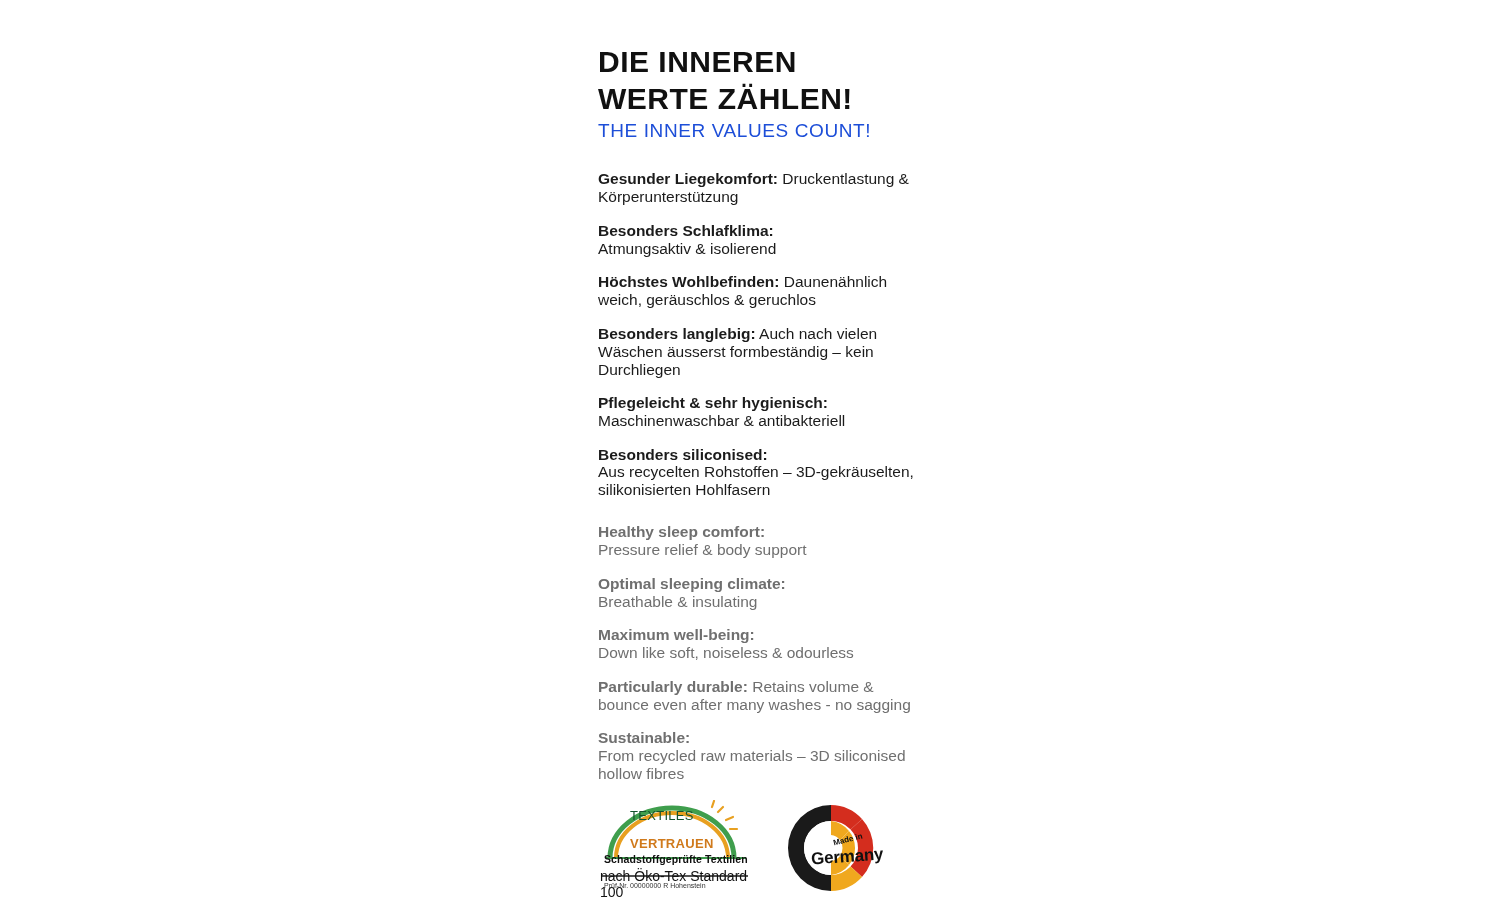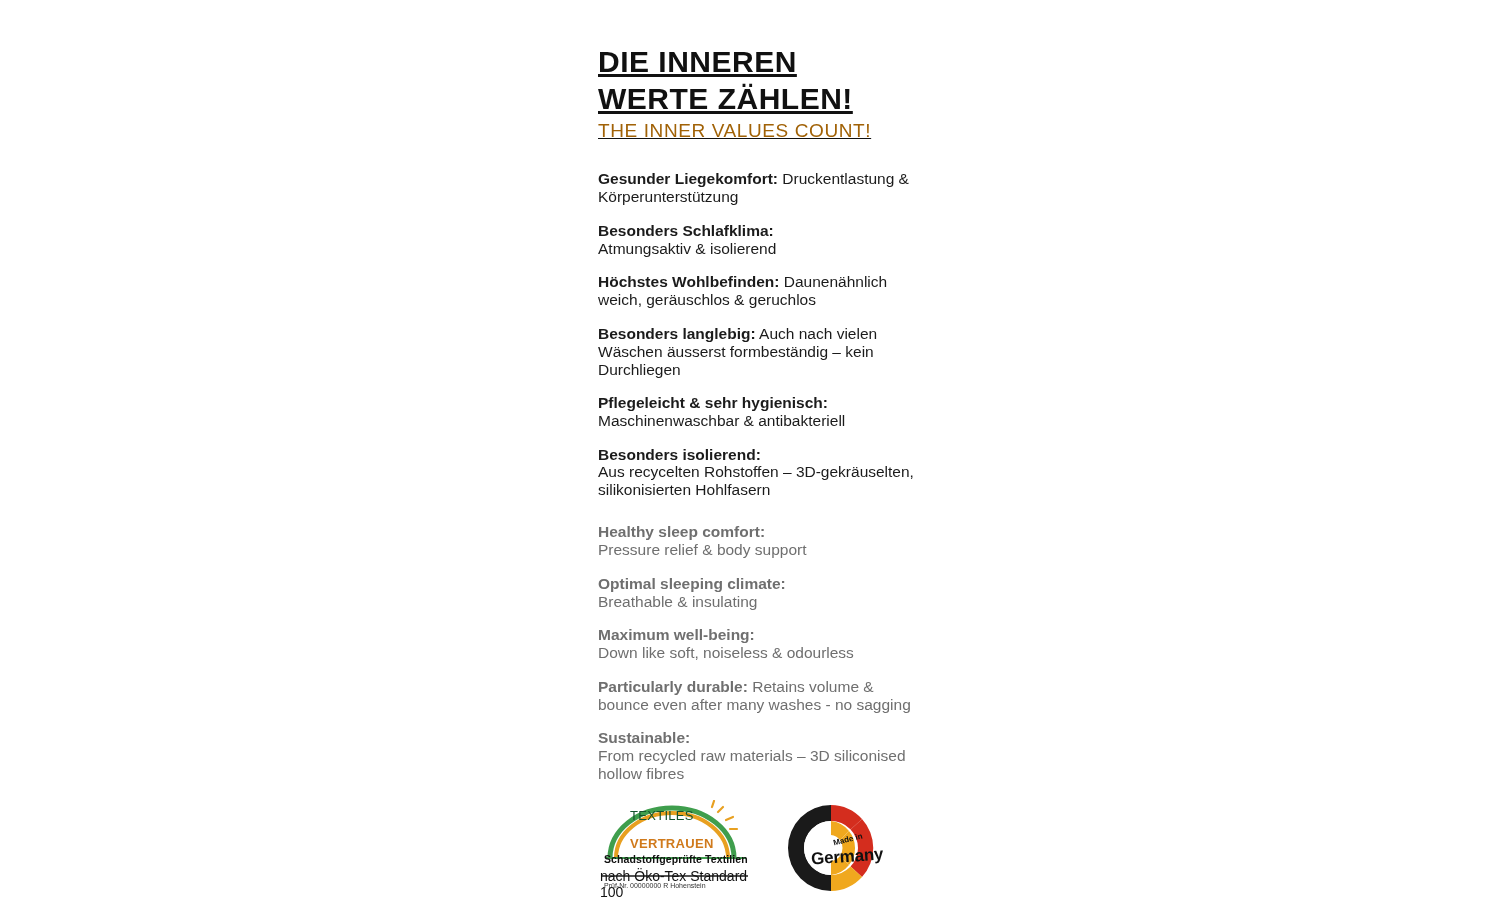--- a/index.html
+++ b/index.html
@@ -27,30 +27,29 @@
     width: 330px;
   }
   .headline {
     font-size: 30px;
     font-weight: bold;
     letter-spacing: 0.5px;
     line-height: 1.22;
     color: #111111;
     text-transform: uppercase;
     margin: 0;
-    text-decoration: underline;
   }
   .headline .line {
     display: block;
   }
   .subheadline {
     font-size: 19px;
     font-weight: normal;
     letter-spacing: 0.6px;
-    color: #a16207;
+    color: #1d4ed8;
     margin-top: 2px;
     text-transform: uppercase;
   }
   .list {
     margin-top: 28px;
   }
   .list.secondary {
     margin-top: 24px;
   }
   .item {
@@ -182,21 +181,21 @@
         <span class="term">Höchstes Wohlbefinden:</span><span class="desc"> Daunenähnlich weich, geräuschlos &amp; geruchlos</span>
       </p>
       <p class="item">
         <span class="term">Besonders langlebig:</span><span class="desc"> Auch nach vielen Wäschen äusserst formbeständig – kein Durchliegen</span>
       </p>
       <p class="item">
         <span class="term">Pflegeleicht &amp; sehr hygienisch:</span><br>
         <span class="desc">Maschinenwaschbar &amp; antibakteriell</span>
       </p>
       <p class="item">
-        <span class="term">Besonders isolierend:</span><br>
+        <span class="term">Besonders siliconised:</span><br>
         <span class="desc">Aus recycelten Rohstoffen – 3D-gekräuselten, silikonisierten Hohlfasern</span>
       </p>
     </div>
 
     <div class="list secondary">
       <p class="item">
         <span class="term">Healthy sleep comfort:</span><br>
         <span class="desc">Pressure relief &amp; body support</span>
       </p>
       <p class="item">

